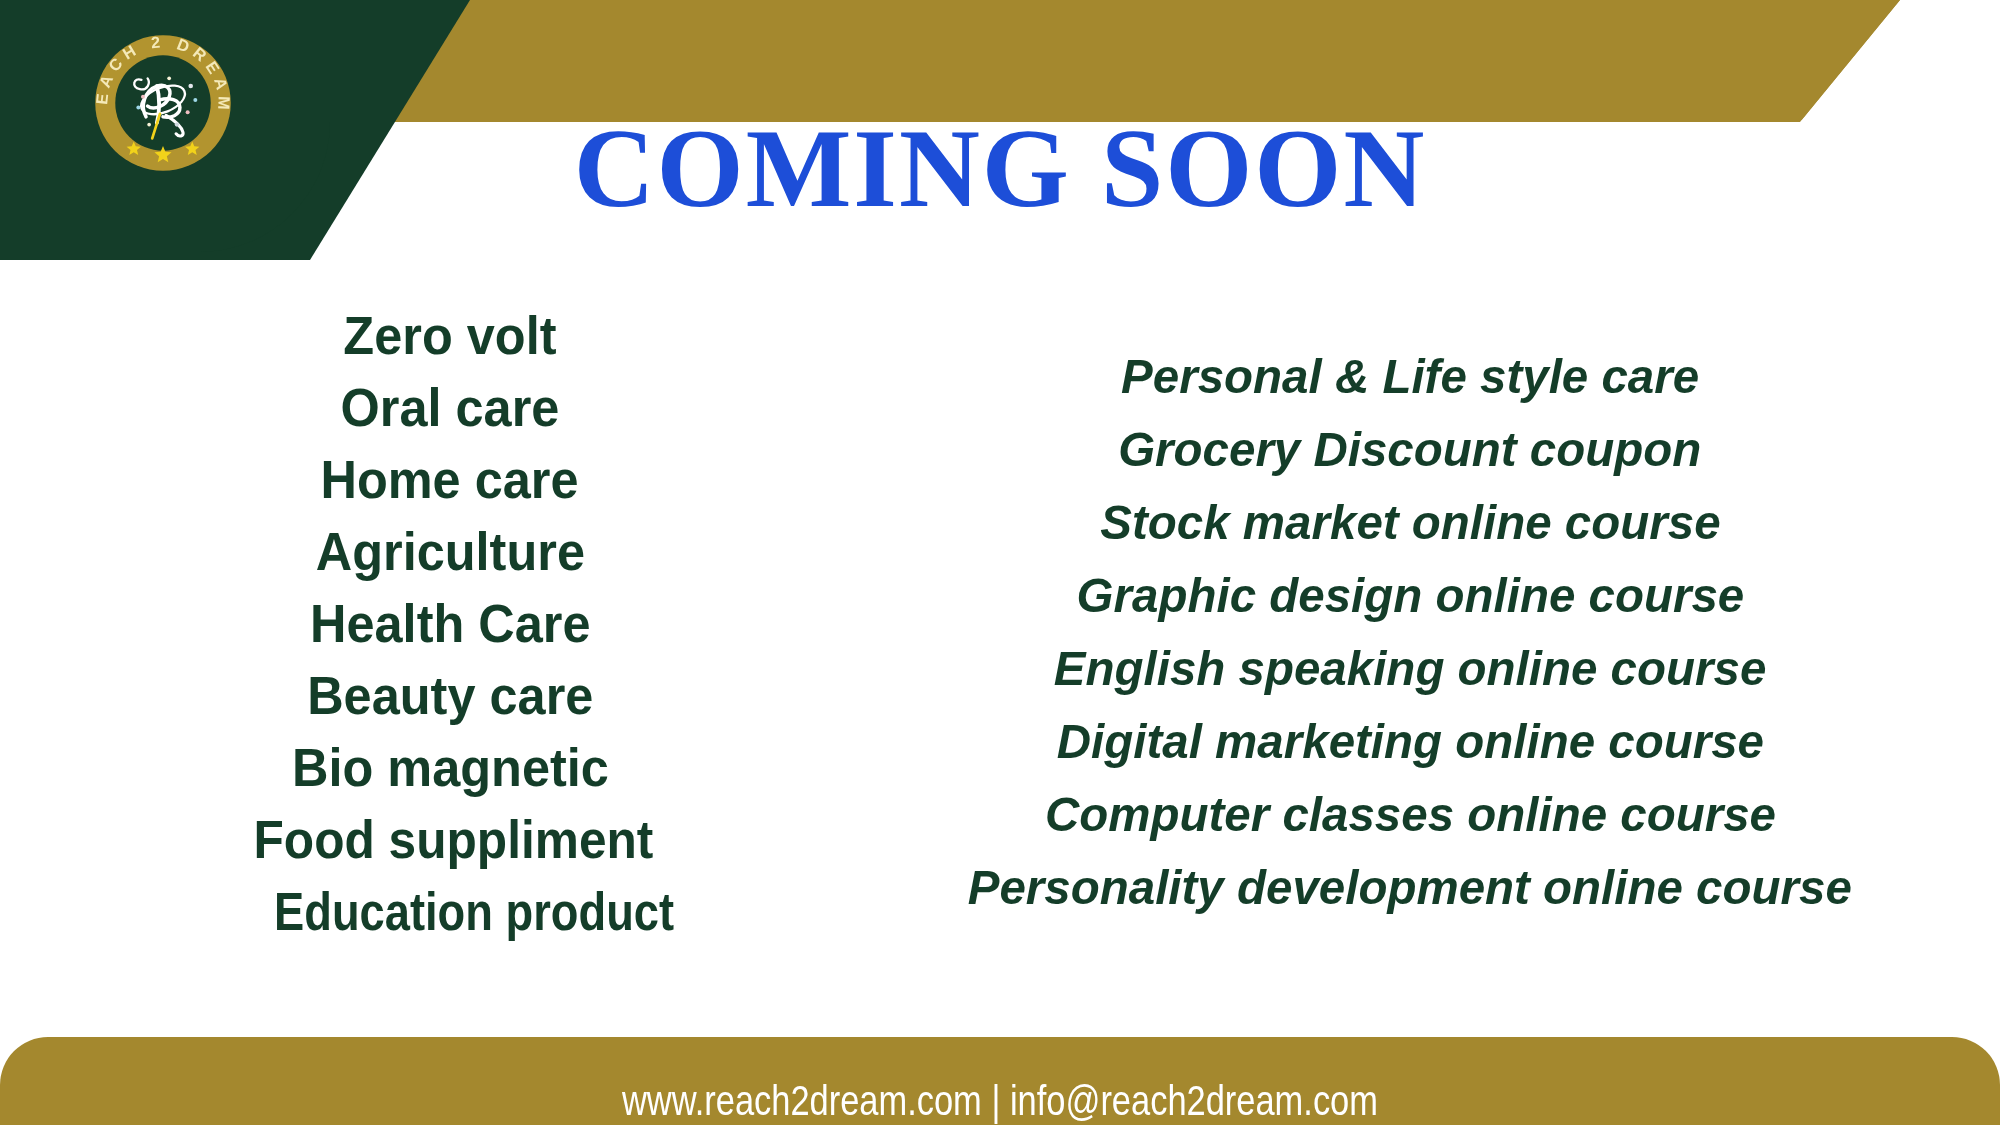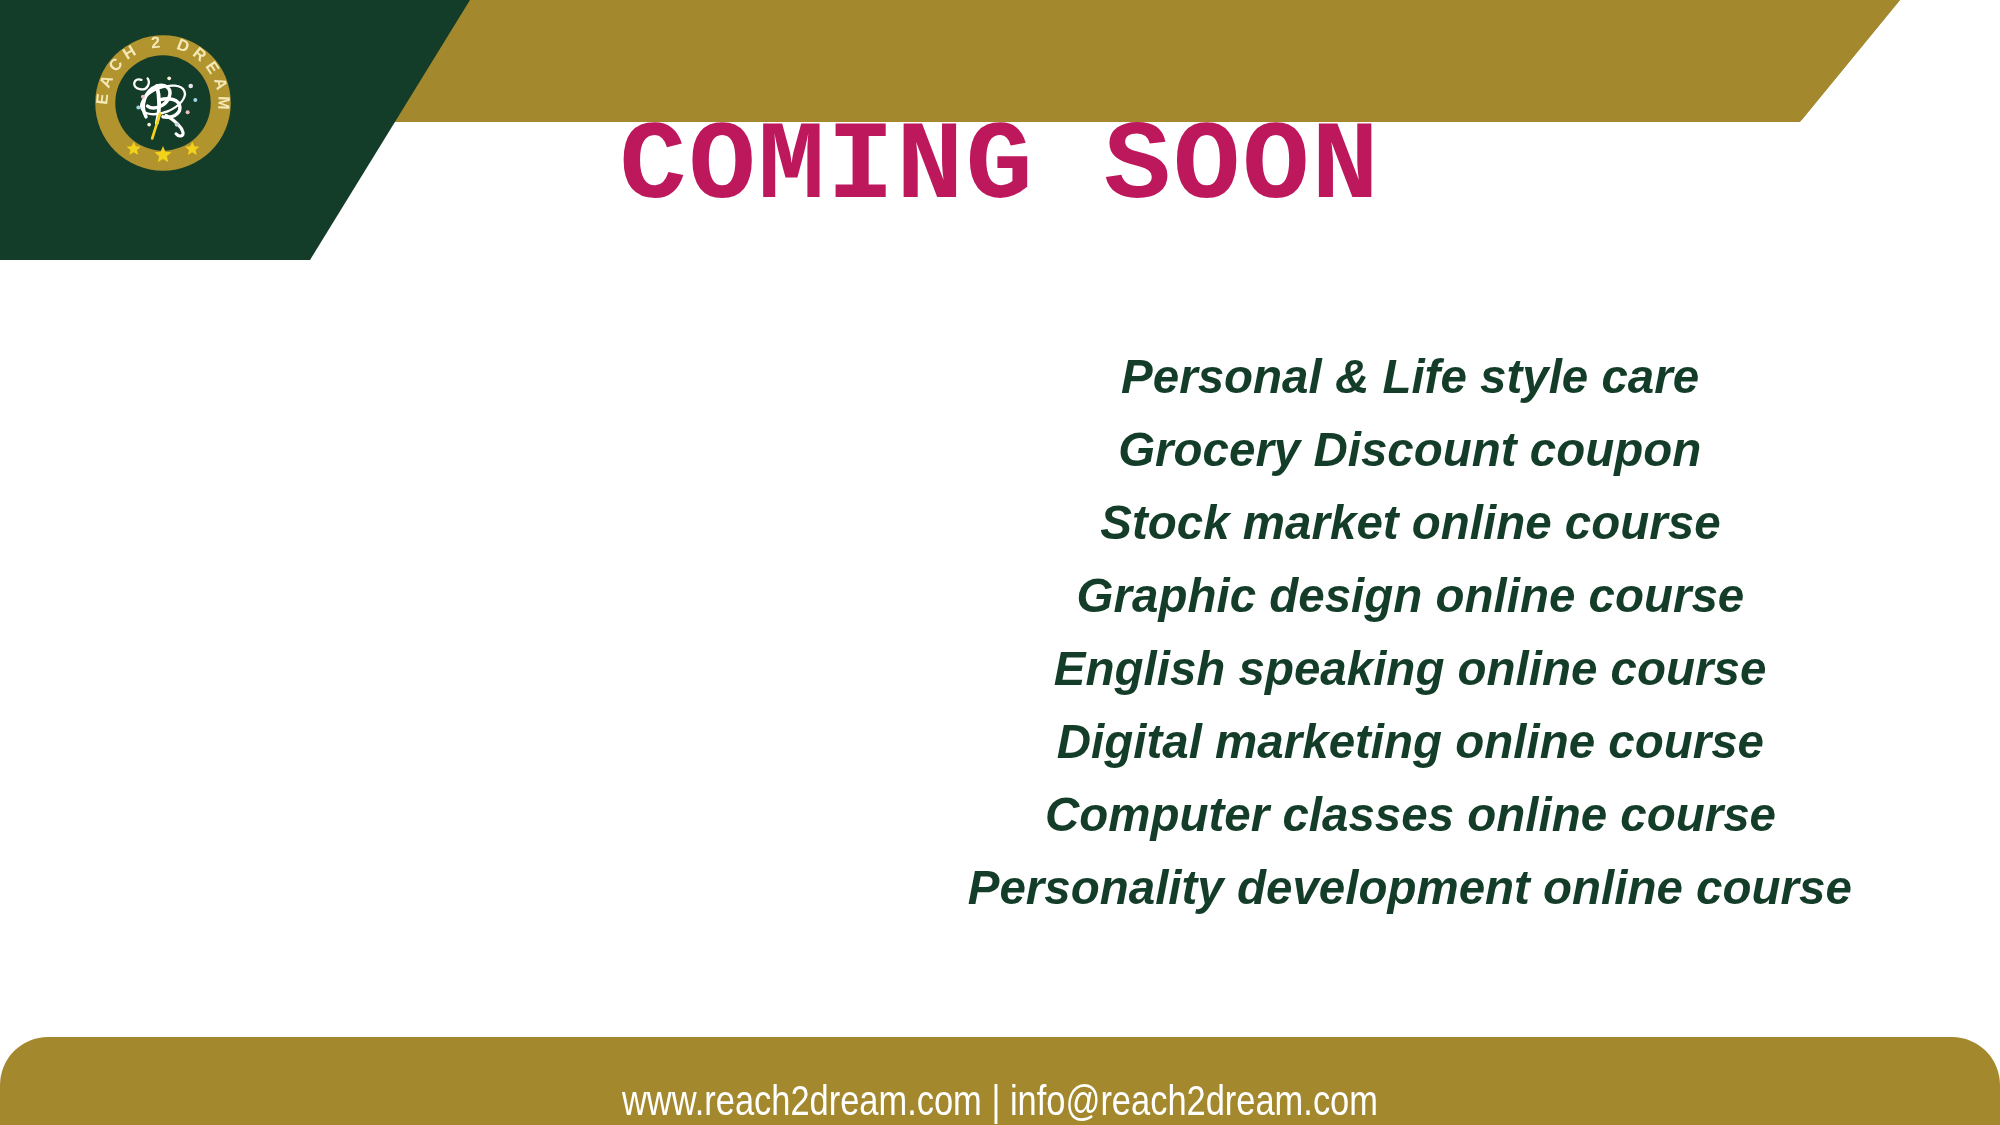--- a/index.html
+++ b/index.html
@@ -71,26 +71,26 @@
   }
   .logo svg { display:block; width:154px; height:154px; }
 
   
   .title {
     position: absolute;
     left: 300px;
     top: 112px;
     width: 1400px;
     text-align: center;
-    font-family: Liberation Mono, monospace;
+    font-family: Liberation Serif, serif;
     font-weight: bold;
     font-size: 112px;
     line-height: 1.0;
     letter-spacing: 2px;
-    color: #be185d;
+    color: #1d4ed8;
     z-index: 8;
   }
 
   
   .columns {
     position: absolute;
     left: 0;
     top: 290px;
     width: 2000px;
     height: 680px;
@@ -207,20 +207,31 @@
         <path d="M100 156 l3.1 7.4 8 .6 -6.1 5.2 1.9 7.8 -6.9 -4.2 -6.9 4.2 1.9 -7.8 -6.1 -5.2 8 -.6 z"></path>
         <path d="M138 150 l2.6 6.2 6.7 .5 -5.1 4.4 1.6 6.5 -5.8 -3.5 -5.8 3.5 1.6 -6.5 -5.1 -4.4 6.7 -.5 z"></path>
       </g>
     </svg>
   </div>
 
   <div class="title">COMING SOON</div>
 
   <div class="columns">
 
+    <div class="col-left">
+      <div class="item" style="display: inline-block; transform: scaleX(0.952381);">Zero volt</div>
+      <div class="item" style="display: inline-block; transform: scaleX(0.952381);">Oral care</div>
+      <div class="item" style="display: inline-block; transform: scaleX(0.952381);">Home care</div>
+      <div class="item" style="display: inline-block; transform: scaleX(0.952381);">Agriculture</div>
+      <div class="item" style="display: inline-block; transform: scaleX(0.952381);">Health Care</div>
+      <div class="item" style="display: inline-block; transform: scaleX(0.952381);">Beauty care</div>
+      <div class="item" style="display: inline-block; transform: scaleX(0.952381);">Bio magnetic</div>
+      <div class="item" style="display: inline-block; transform: scaleX(0.936768);">Food suppliment</div>
+      <div class="item" style="display: inline-block; transform: scaleX(0.854701);">Education product</div>
+    </div>
 
     <div class="col-right">
       <div class="item" style="display: inline-block; transform: scaleX(0.989362);">Personal &amp; Life style care</div>
       <div class="item" style="display: inline-block; transform: scaleX(0.989362);">Grocery Discount coupon</div>
       <div class="item" style="display: inline-block; transform: scaleX(0.989362);">Stock market online course</div>
       <div class="item" style="display: inline-block; transform: scaleX(0.989362);">Graphic design online course</div>
       <div class="item" style="display: inline-block; transform: scaleX(0.989362);">English speaking online course</div>
       <div class="item" style="display: inline-block; transform: scaleX(0.989362);">Digital marketing online course</div>
       <div class="item" style="display: inline-block; transform: scaleX(0.989362);">Computer classes online course</div>
       <div class="item" style="display: inline-block; transform: scaleX(0.989362);">Personality development online course</div>

